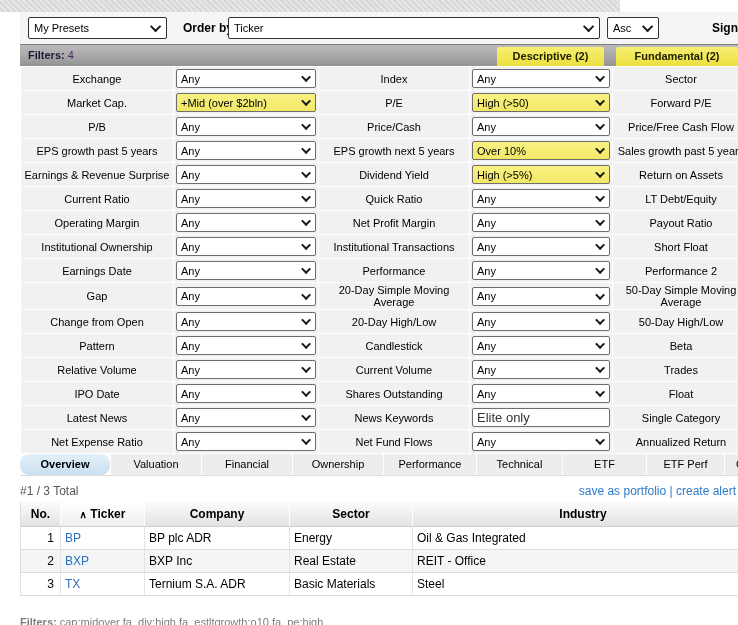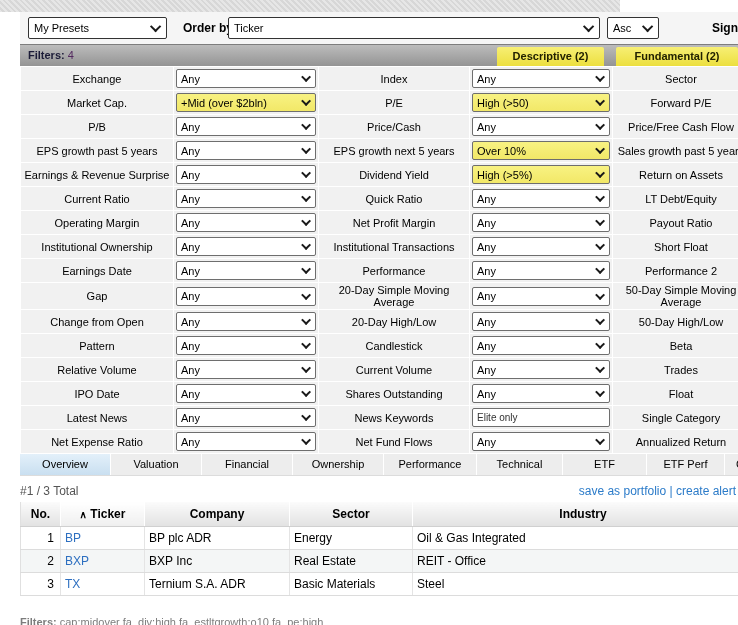--- a/index.html
+++ b/index.html
@@ -39,27 +39,27 @@
   table.fgrid td{background:#f1f1f1;height:21px;vertical-align:middle;}
   td.lab{ text-align:center;line-height:12px;padding:1px 2px;}
   td.selc{padding:1px 2px;background:#f1f1f1;}
   .c1{width:148px;}.c2{width:140px;}.c3{width:146px;}.c4{width:138px;}.c5{width:132px;}
   .sel{height:17px;background:#fff;border:1px solid #6e6e6e;border-radius:2px;display:flex;
     align-items:center;justify-content:space-between;padding:0 4px;cursor:pointer;}
   .sel .sv{white-space:nowrap;overflow:hidden;}
   .sel .chev{width:5px;height:5px;margin-left:4px;}
   .sel.hl{background:linear-gradient(#f8f282,#f2e868);}
   input.txt{width:100%;box-sizing:border-box;height:19px;border:1px solid #6e6e6e;border-radius:2px;
-    font-family:"Liberation Sans",sans-serif;font-size:10px;padding:0 4px;color:#333;background:#fff;}
+    font-family:"Liberation Sans",sans-serif;font-size:13px;padding:0 4px;color:#333;background:#fff;}
 
   
   .vtabs{display:flex;height:21px;overflow:hidden;width:718px;border-bottom:1px solid #dcdcdc;}
   .vtab{height:21px;line-height:21px;text-align:center;background:#ededed;border-right:1px solid #fff;
     cursor:pointer;flex:none;white-space:nowrap;}
-  .vtab.active{background:linear-gradient(#e3f0fa,#c9dff0);font-weight:normal;}
+  .vtab.active{background:linear-gradient(#e3f0fa,#c9dff0);font-weight:bold;border-radius:9px;}
 
   
   .status{position:relative;height:26px;}
   .count{position:absolute;left:0;top:8px;font-size:12px;color:#555;}
   .rlinks{position:absolute;right:2px;top:8px;font-size:12px;color:#2b7bc9;}
   .rlinks a{color:#2b7bc9;text-decoration:none;cursor:pointer;}
 
   
   table.res{border-collapse:collapse;width:718px;table-layout:fixed;border-left:1px solid #e0e0e0;border-right:1px solid #e0e0e0;}
   table.res th{background:linear-gradient(#fbfbfb,#e2e2e2);font-weight:bold;font-size:12px;height:22px;

